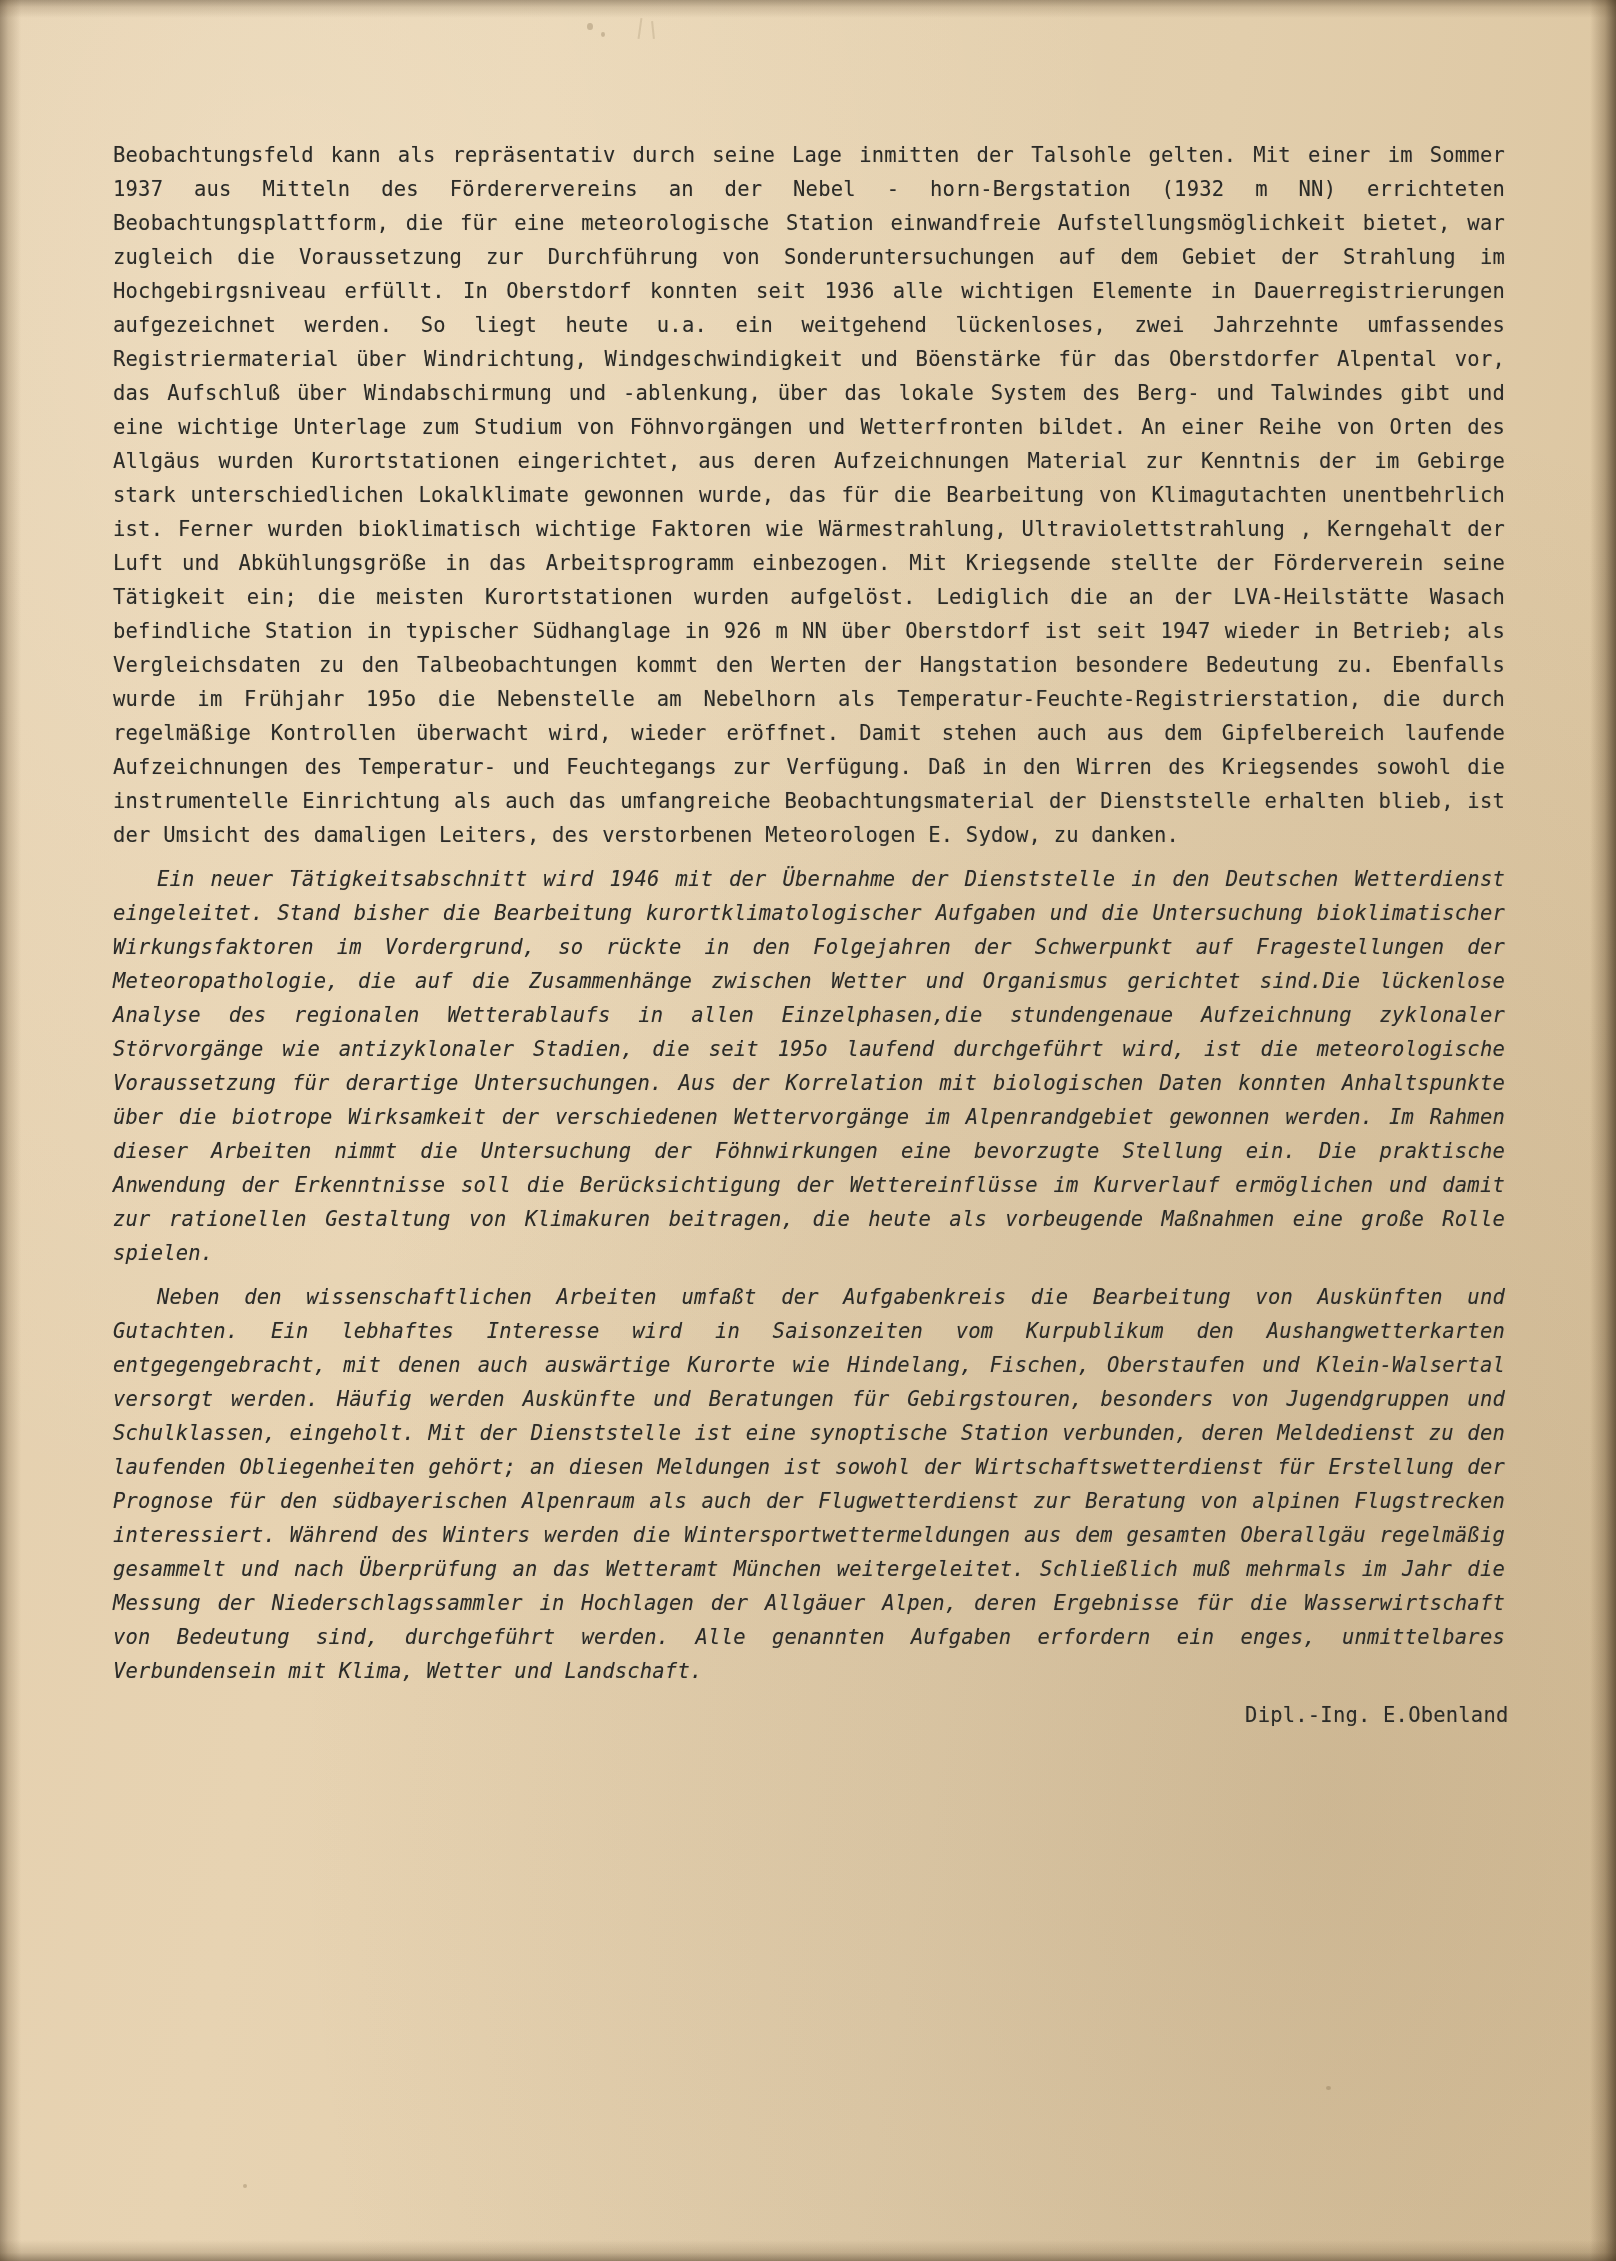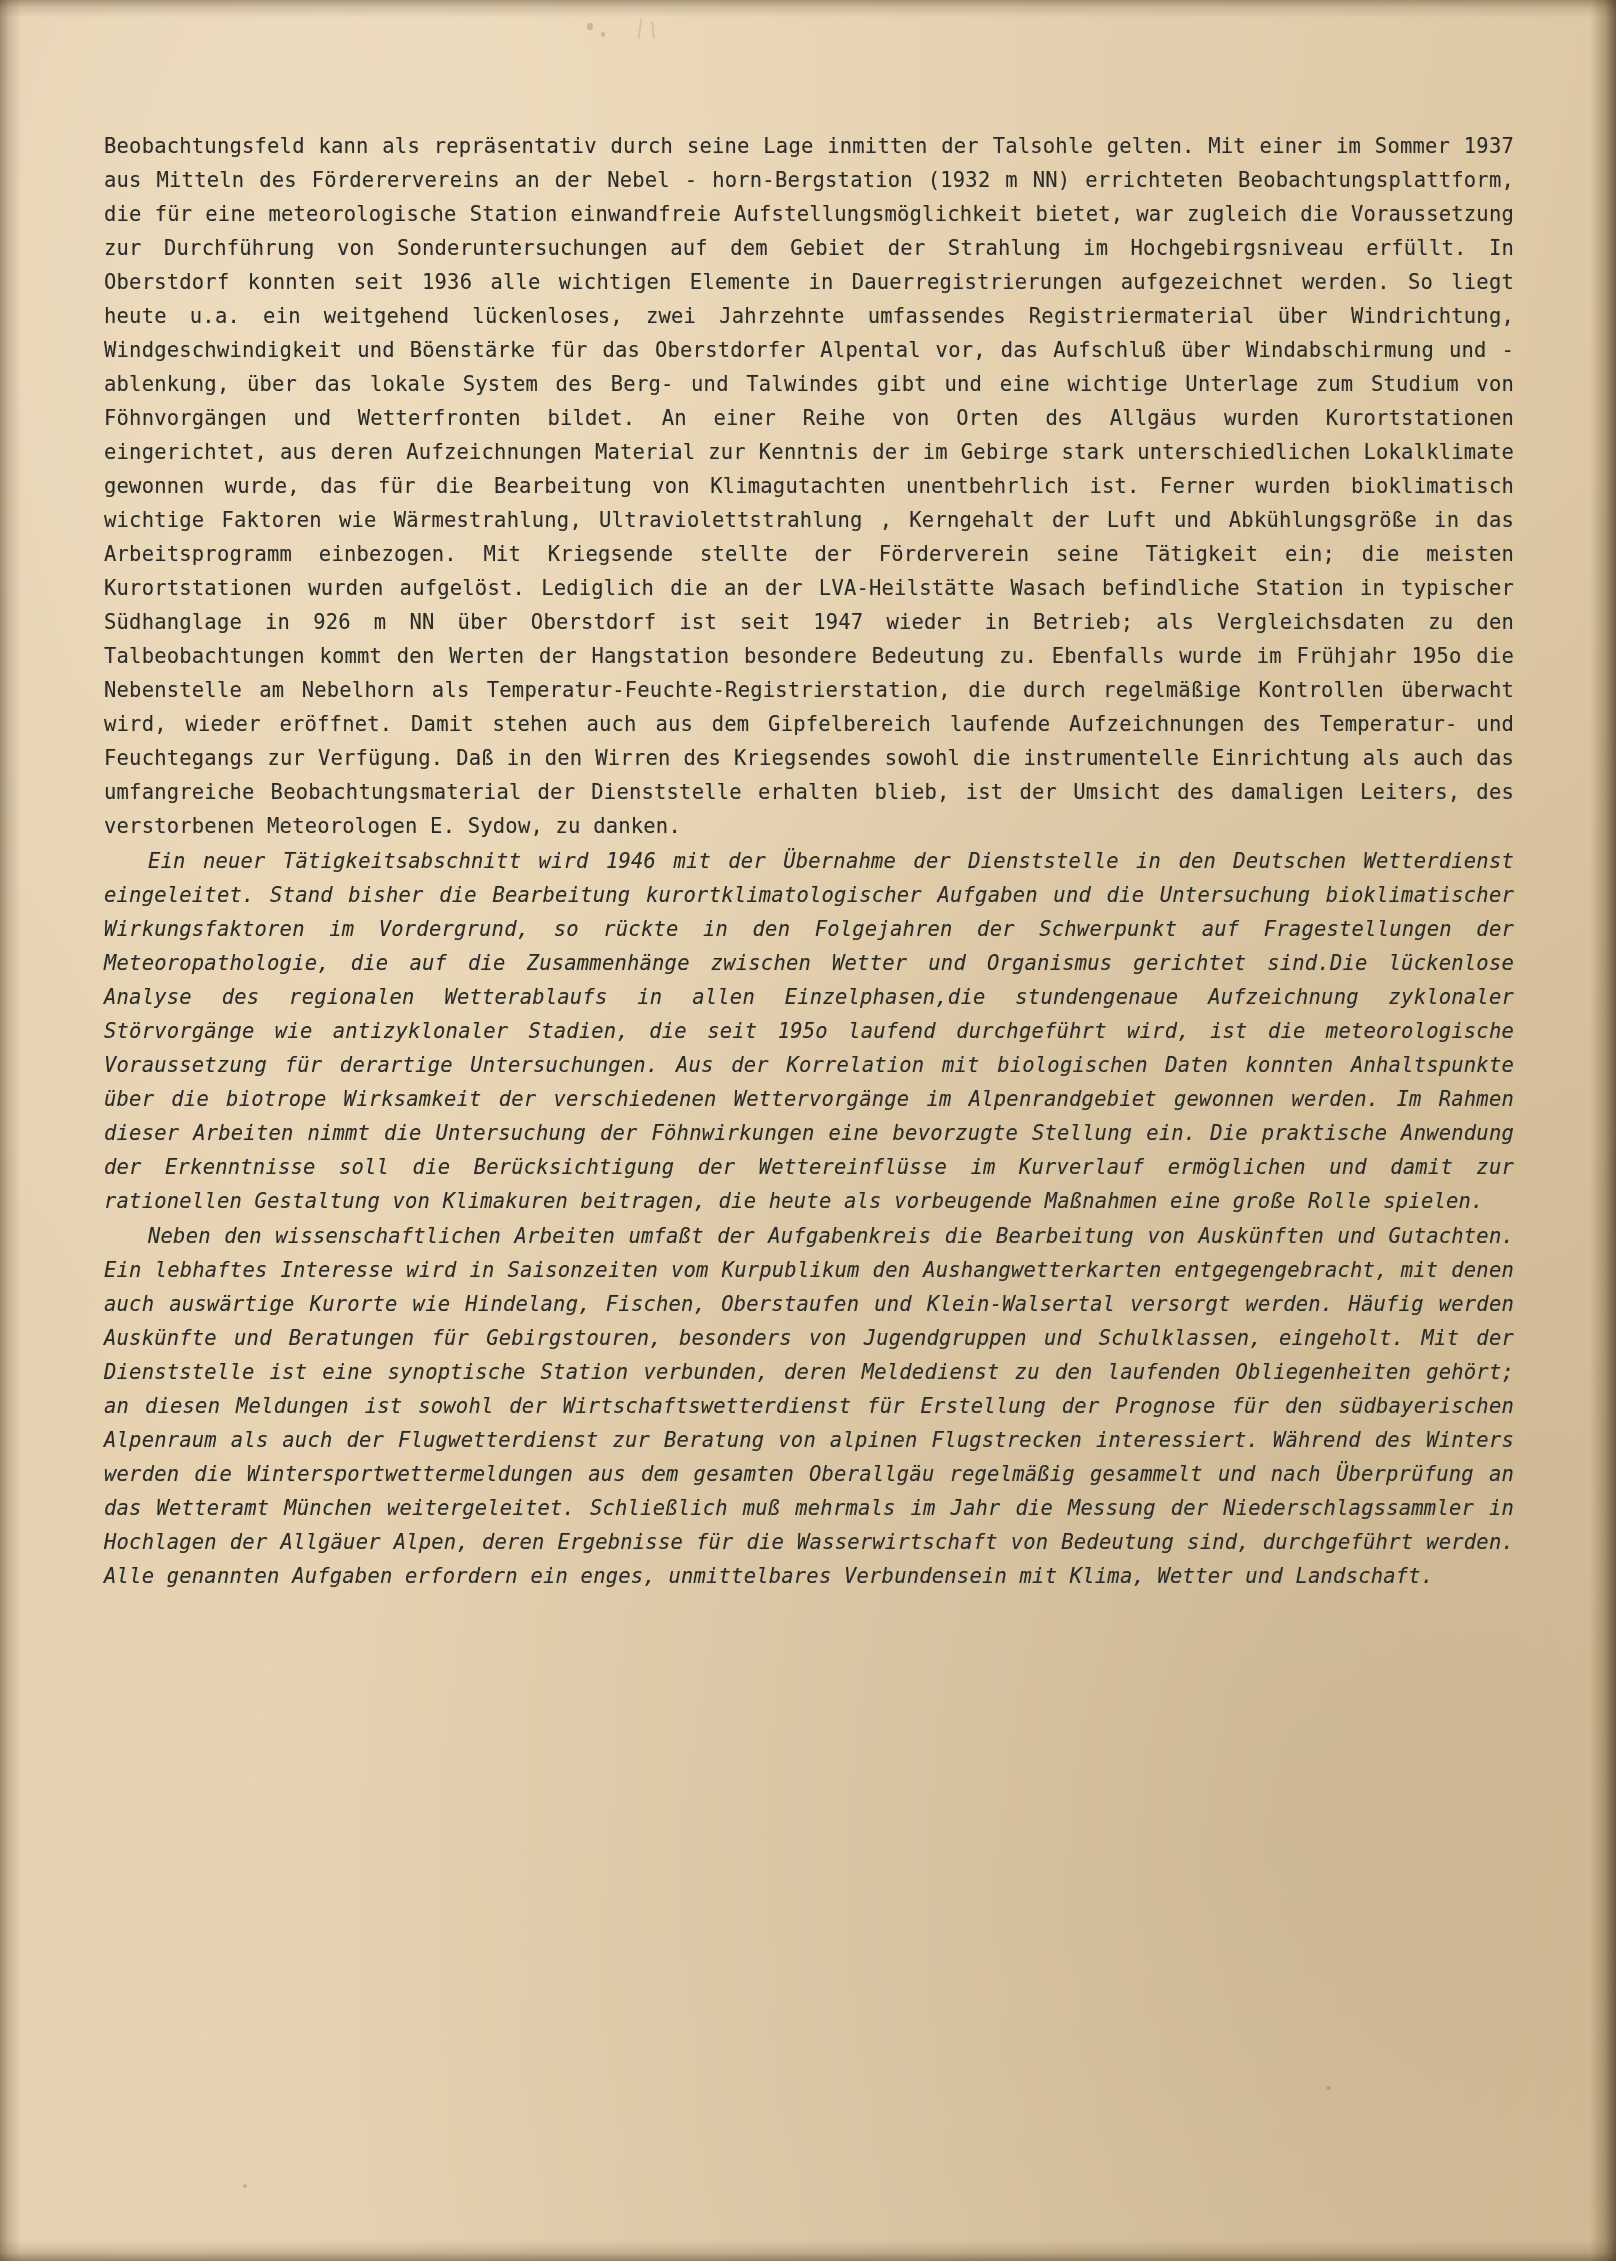--- a/index.html
+++ b/index.html
@@ -72,21 +72,21 @@
     color: #2b2b28;
     font-size: 20.5px;
     line-height: 34px;
     letter-spacing: 0.2px;
     text-align: justify;
     text-justify: inter-word;
     font-weight: 400;
     text-shadow: 0 0 0.8px rgba(45,42,35,0.25);
   }
   .para {
-    margin: 1px;
+    margin: 10px;
     text-align: justify;
   }
   .para.indent { text-indent: 44px; font-style: italic; }
   .signature {
     margin: 0;
     text-align: right;
     padding-right: 6.5px;
   }
 </style>
 </head>
@@ -103,16 +103,17 @@
   <div class="speck" style="left:601px;top:32px;width:4px;height:4.9px;"></div>
   <div class="scratch" style="left:639px;top:18px;width:1.6px;height:21px;transform:rotate(8deg);"></div>
   <div class="scratch" style="left:652px;top:21px;width:1.6px;height:18px;transform:rotate(-6deg);"></div>
   <div class="speck" style="left:1326px;top:2086px;width:4.9px;height:4px;"></div>
   <div class="speck" style="left:243px;top:2184px;width:4px;height:4px;"></div>
 
   <div class="text-block">
     <p class="para">Beobachtungsfeld kann als repräsentativ durch seine Lage inmitten der Talsohle gelten. Mit einer im Sommer 1937 aus Mitteln des Förderervereins an der Nebel - horn-Bergstation (1932 m NN) errichteten Beobachtungsplattform, die für eine meteorologische Station einwandfreie Aufstellungsmöglichkeit bietet, war zugleich die Voraussetzung zur Durchführung von Sonderuntersuchungen auf dem Gebiet der Strahlung im Hochgebirgsniveau erfüllt. In Oberstdorf konnten seit 1936 alle wichtigen Elemente in Dauerregistrierungen aufgezeichnet werden. So liegt heute u.a. ein weitgehend lückenloses, zwei Jahrzehnte umfassendes Registriermaterial über Windrichtung, Windgeschwindigkeit und Böenstärke für das Oberstdorfer Alpental vor, das Aufschluß über Windabschirmung und -ablenkung, über das lokale System des Berg- und Talwindes gibt und eine wichtige Unterlage zum Studium von Föhnvorgängen und Wetterfronten bildet. An einer Reihe von Orten des Allgäus wurden Kurortstationen eingerichtet, aus deren Aufzeichnungen Material zur Kenntnis der im Gebirge stark unterschiedlichen Lokalklimate gewonnen wurde, das für die Bearbeitung von Klimagutachten unentbehrlich ist. Ferner wurden bioklimatisch wichtige Faktoren wie Wärmestrahlung, Ultraviolettstrahlung , Kerngehalt der Luft und Abkühlungsgröße in das Arbeitsprogramm einbezogen. Mit Kriegsende stellte der Förderverein seine Tätigkeit ein; die meisten Kurortstationen wurden aufgelöst. Lediglich die an der LVA-Heilstätte Wasach befindliche Station in typischer Südhanglage in 926 m NN über Oberstdorf ist seit 1947 wieder in Betrieb; als Vergleichsdaten zu den Talbeobachtungen kommt den Werten der Hangstation besondere Bedeutung zu. Ebenfalls wurde im Frühjahr 195o die Nebenstelle am Nebelhorn als Temperatur-Feuchte-Registrierstation, die durch regelmäßige Kontrollen überwacht wird, wieder eröffnet. Damit stehen auch aus dem Gipfelbereich laufende Aufzeichnungen des Temperatur- und Feuchtegangs zur Verfügung. Daß in den Wirren des Kriegsendes sowohl die instrumentelle Einrichtung als auch das umfangreiche Beobachtungsmaterial der Dienststelle erhalten blieb, ist der Umsicht des damaligen Leiters, des verstorbenen Meteorologen E. Sydow, zu danken.</p>
     <p class="para indent">Ein neuer Tätigkeitsabschnitt wird 1946 mit der Übernahme der Dienststelle in den Deutschen Wetterdienst eingeleitet. Stand bisher die Bearbeitung kurortklimatologischer Aufgaben und die Untersuchung bioklimatischer Wirkungsfaktoren im Vordergrund, so rückte in den Folgejahren der Schwerpunkt auf Fragestellungen der Meteoropathologie, die auf die Zusammenhänge zwischen Wetter und Organismus gerichtet sind.Die lückenlose Analyse des regionalen Wetterablaufs in allen Einzelphasen,die stundengenaue Aufzeichnung zyklonaler Störvorgänge wie antizyklonaler Stadien, die seit 195o laufend durchgeführt wird, ist die meteorologische Voraussetzung für derartige Untersuchungen. Aus der Korrelation mit biologischen Daten konnten Anhaltspunkte über die biotrope Wirksamkeit der verschiedenen Wettervorgänge im Alpenrandgebiet gewonnen werden. Im Rahmen dieser Arbeiten nimmt die Untersuchung der Föhnwirkungen eine bevorzugte Stellung ein. Die praktische Anwendung der Erkenntnisse soll die Berücksichtigung der Wettereinflüsse im Kurverlauf ermöglichen und damit zur rationellen Gestaltung von Klimakuren beitragen, die heute als vorbeugende Maßnahmen eine große Rolle spielen.</p>
     <p class="para indent">Neben den wissenschaftlichen Arbeiten umfaßt der Aufgabenkreis die Bearbeitung von Auskünften und Gutachten. Ein lebhaftes Interesse wird in Saisonzeiten vom Kurpublikum den Aushangwetterkarten entgegengebracht, mit denen auch auswärtige Kurorte wie Hindelang, Fischen, Oberstaufen und Klein-Walsertal versorgt werden. Häufig werden Auskünfte und Beratungen für Gebirgstouren, besonders von Jugendgruppen und Schulklassen, eingeholt. Mit der Dienststelle ist eine synoptische Station verbunden, deren Meldedienst zu den laufenden Obliegenheiten gehört; an diesen Meldungen ist sowohl der Wirtschaftswetterdienst für Erstellung der Prognose für den südbayerischen Alpenraum als auch der Flugwetterdienst zur Beratung von alpinen Flugstrecken interessiert. Während des Winters werden die Wintersportwettermeldungen aus dem gesamten Oberallgäu regelmäßig gesammelt und nach Überprüfung an das Wetteramt München weitergeleitet. Schließlich muß mehrmals im Jahr die Messung der Niederschlagssammler in Hochlagen der Allgäuer Alpen, deren Ergebnisse für die Wasserwirtschaft von Bedeutung sind, durchgeführt werden. Alle genannten Aufgaben erfordern ein enges, unmittelbares Verbundensein mit Klima, Wetter und Landschaft.</p>
+    <p class="signature">Dipl.-Ing. E.Obenland</p>
   </div>
 
 </div>
 
 
 </body></html>

